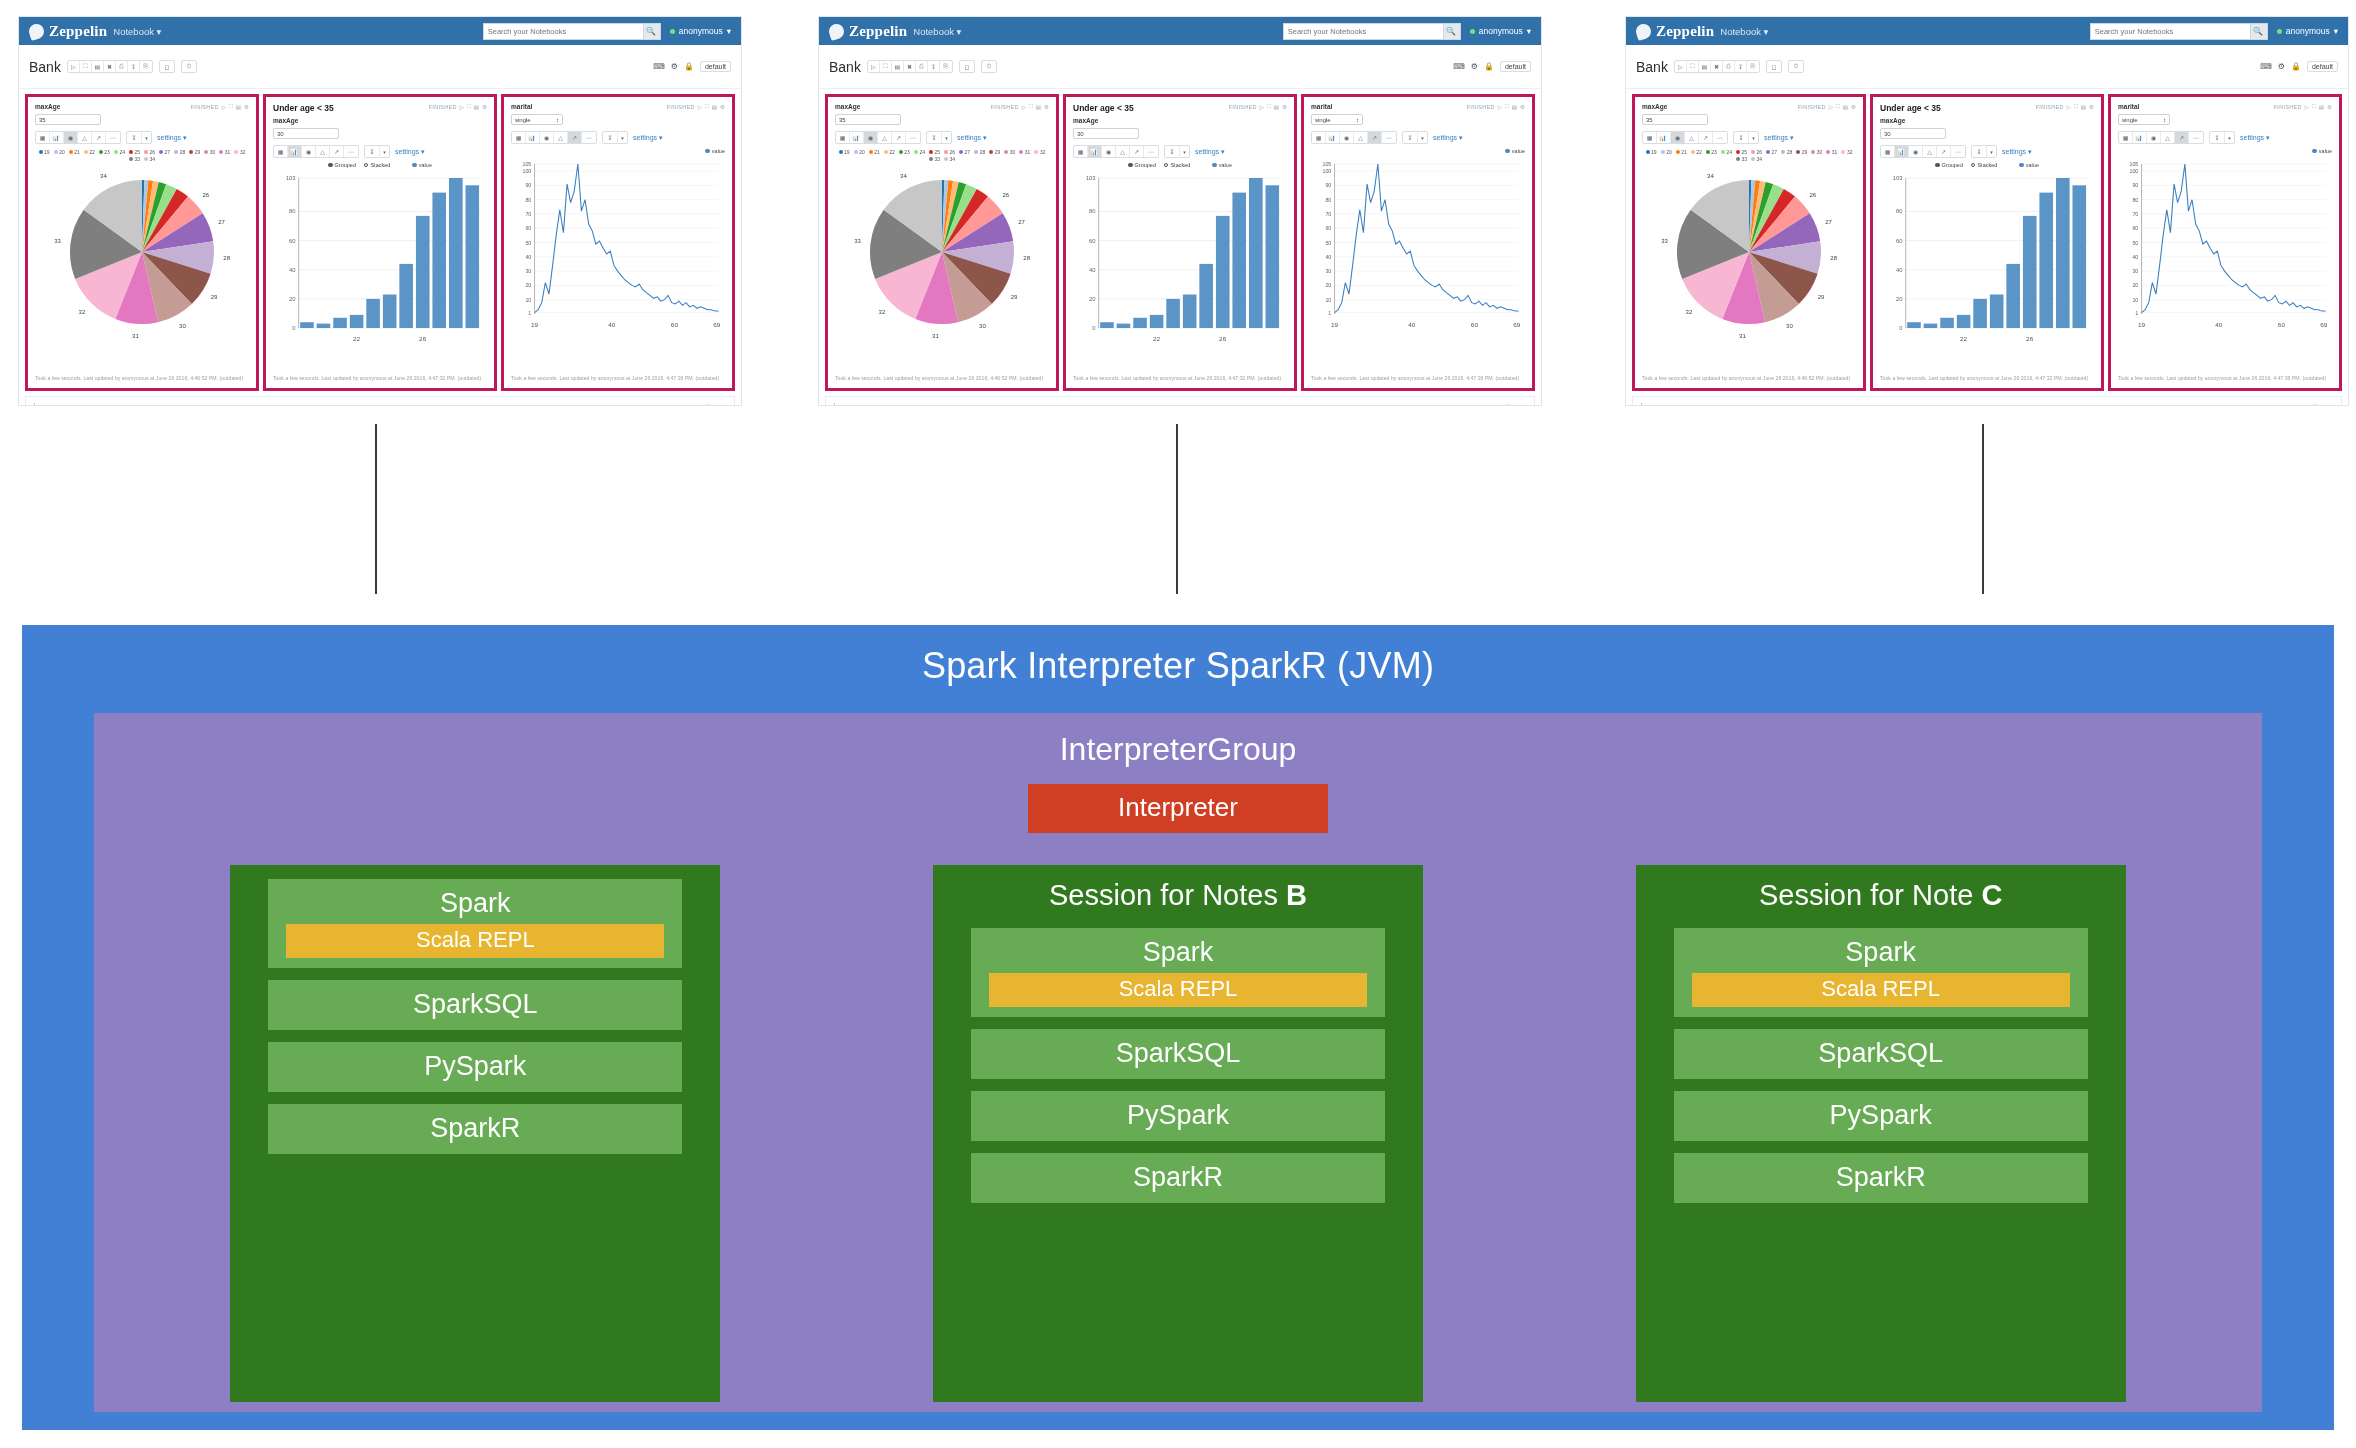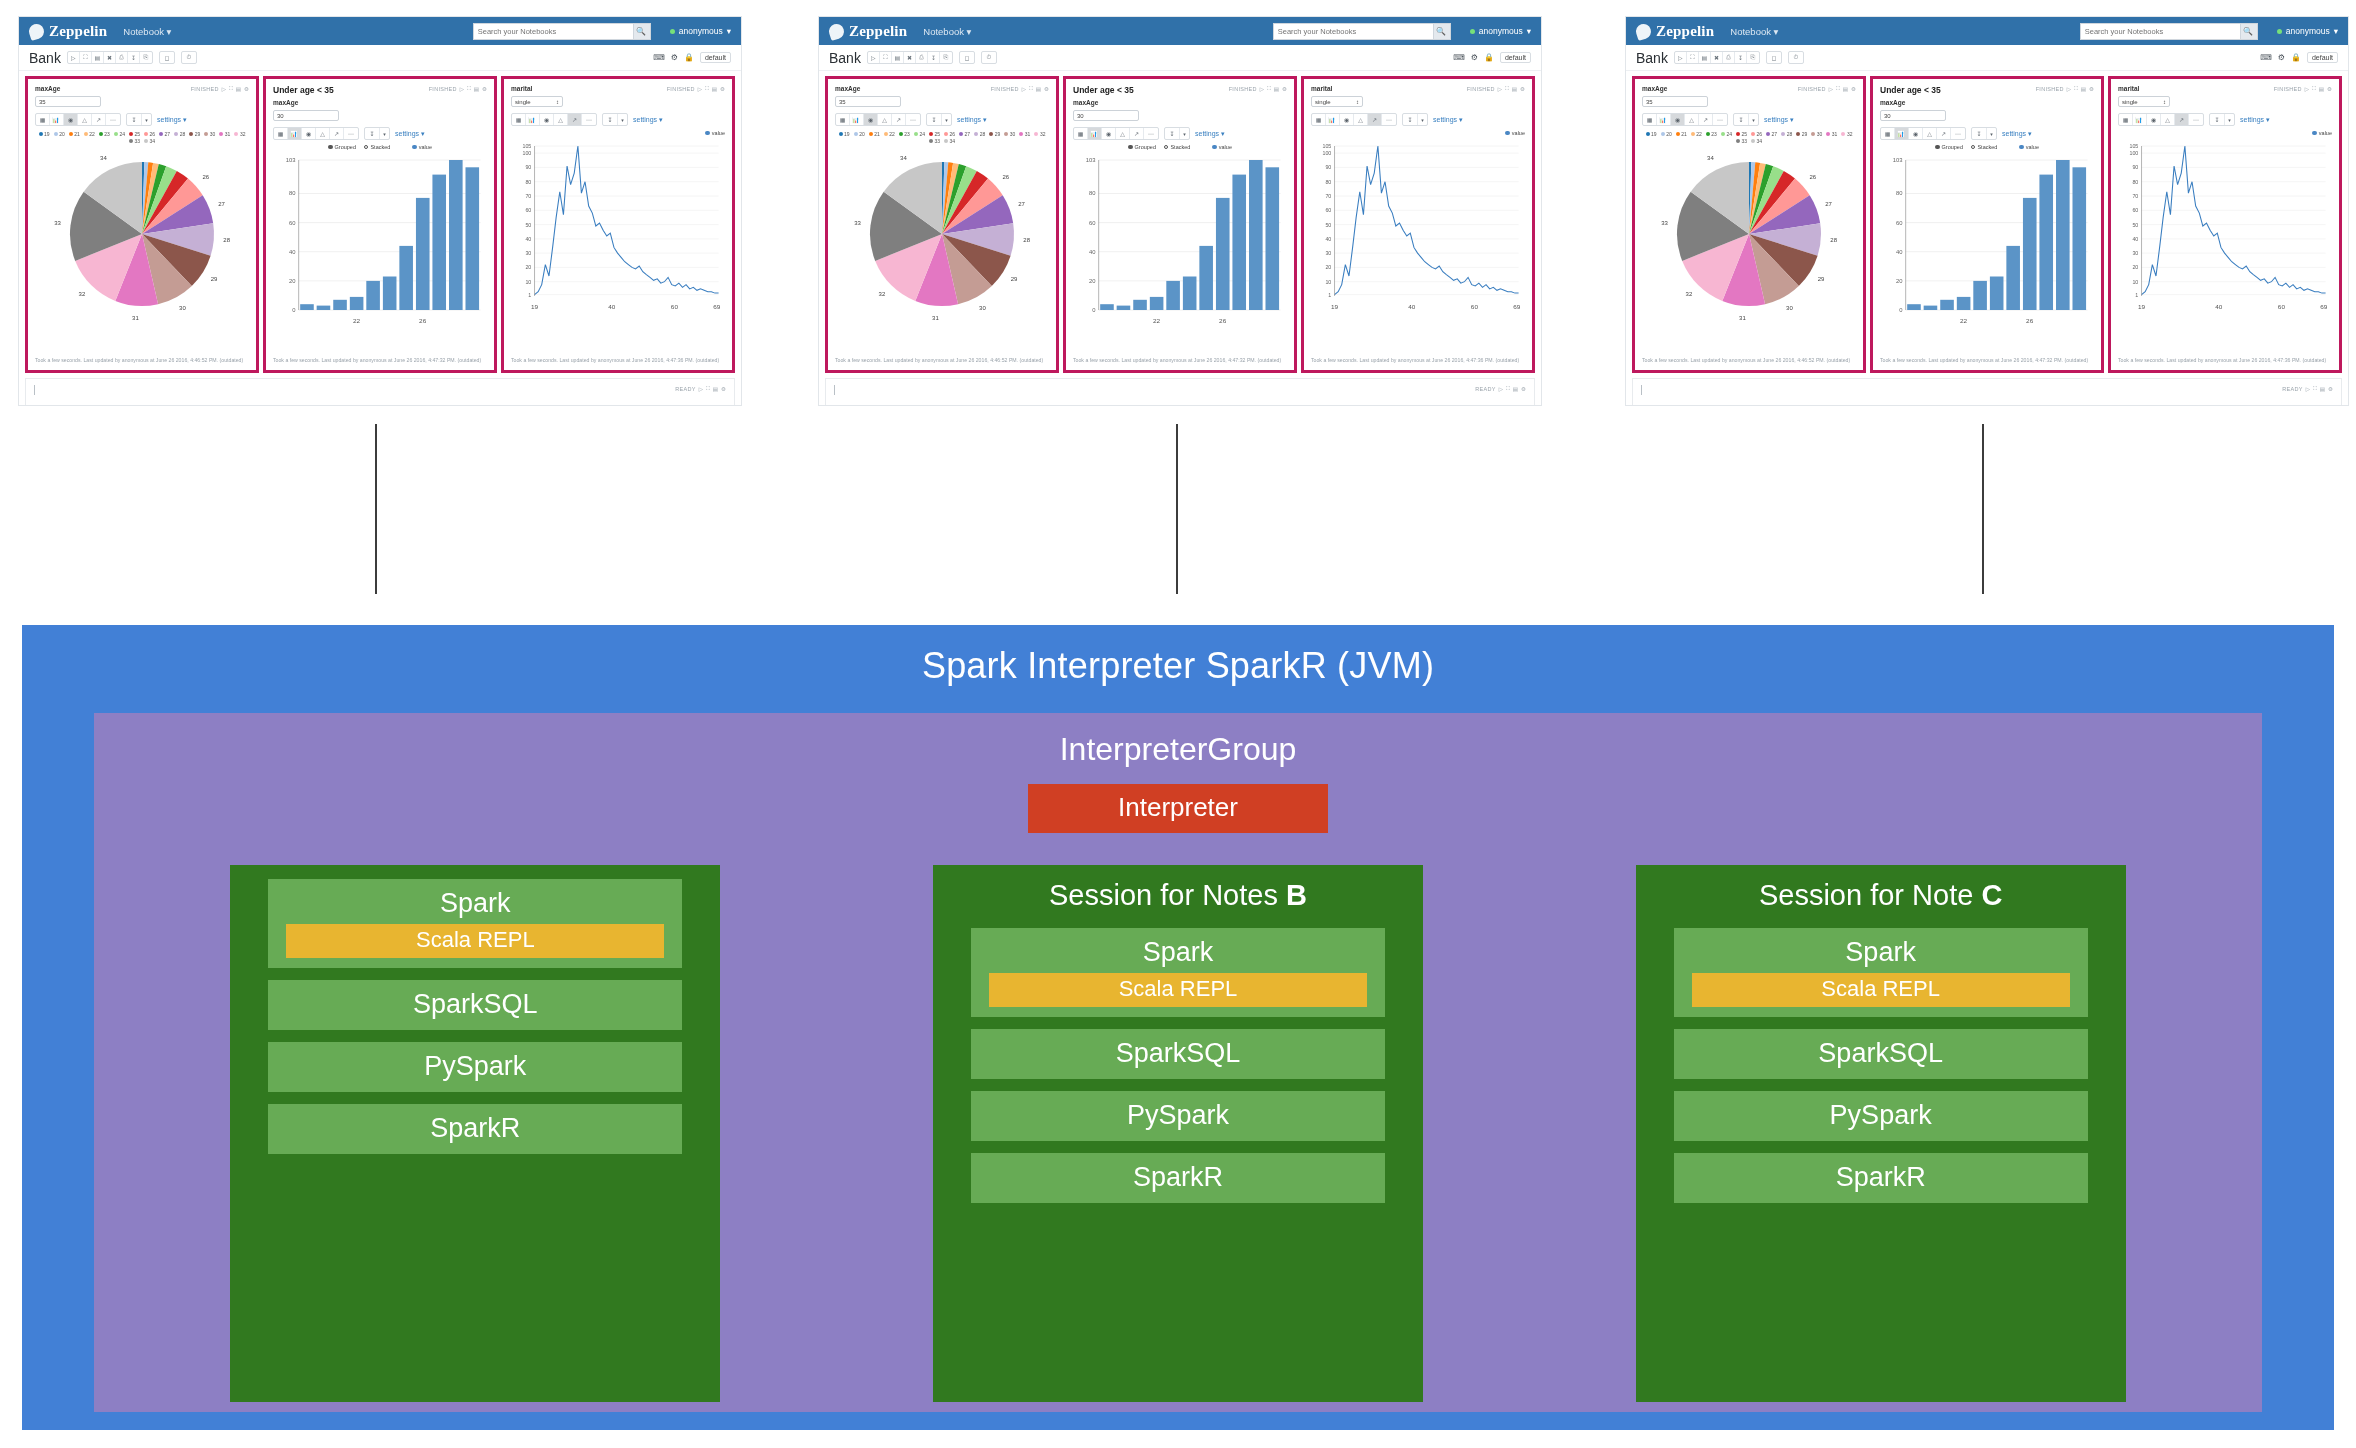--- a/index.html
+++ b/index.html
@@ -25,21 +25,20 @@
   .nb-shot.nb1 { left: 18px; }
   .nb-shot.nb2 { left: 818px; }
   .nb-shot.nb3 { left: 1625px; }
 
   .nb-topbar {
     height: 28px;
     background: #3071a9;
     display: flex;
     align-items: center;
     padding: 0 10px;
-    gap: 10px;
   }
   .nb-logo { display:flex; align-items:center; gap:5px; }
   .nb-logo-mark {
     width: 15px; height: 15px; border-radius: 50% 50% 50% 2px;
     background: #ffffff; opacity: .92;
     transform: rotate(-18deg);
   }
   .nb-logo-text {
     color:#fff; font-size: 15px; font-weight: bold; letter-spacing:.2px;
     font-family: "Liberation Serif", serif;
@@ -55,21 +54,21 @@
   }
   .nb-search .sbtn {
     width: 18px; background:#e4e9ee; border:1px solid #cfd6dd;
     display:flex; align-items:center; justify-content:center;
     font-size:8px; color:#5b656e;
   }
   .nb-user { color:#fff; font-size:8.5px; display:flex; align-items:center; gap:4px; margin-left:9px;}
   .nb-dot { width:5px;height:5px;border-radius:50%;background:#76e07a; display:inline-block;}
 
   .nb-subbar {
-    height: 26px; display:flex; align-items:center; gap:6px; padding: 0 10px;
+    height: 44px; display:flex; align-items:center; gap:6px; padding: 0 10px;
     border-bottom:1px solid #edf0f3; background:#fff;
   }
   .nb-title { font-size: 14px; color:#2a2f34; font-weight:400; }
   .nb-btngrp { display:flex; border:1px solid #d8dde2; border-radius:2px; height:13px; }
   .nb-btngrp .b {
     width:12px; border-right:1px solid #e6eaee; display:flex; align-items:center;
     justify-content:center; font-size:6px; color:#6c757d;
   }
   .nb-btngrp .b:last-child { border-right:none; }
   .nb-btn-single {

